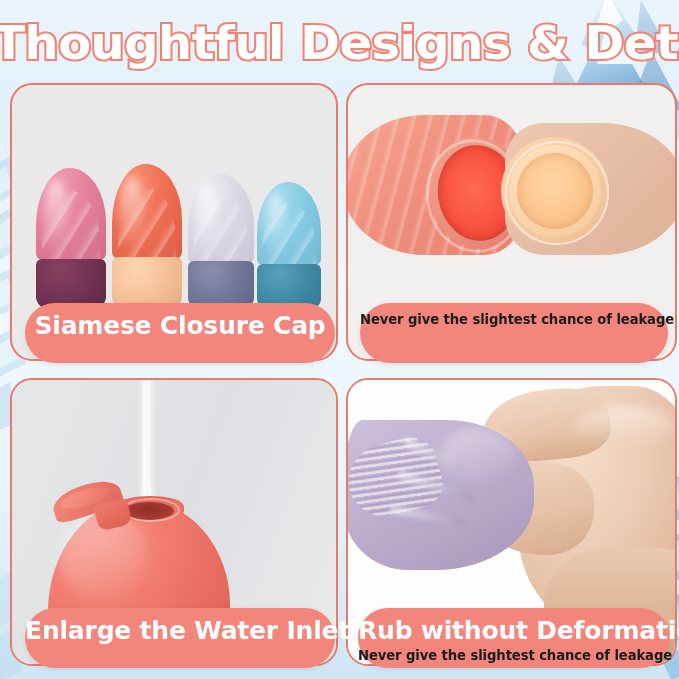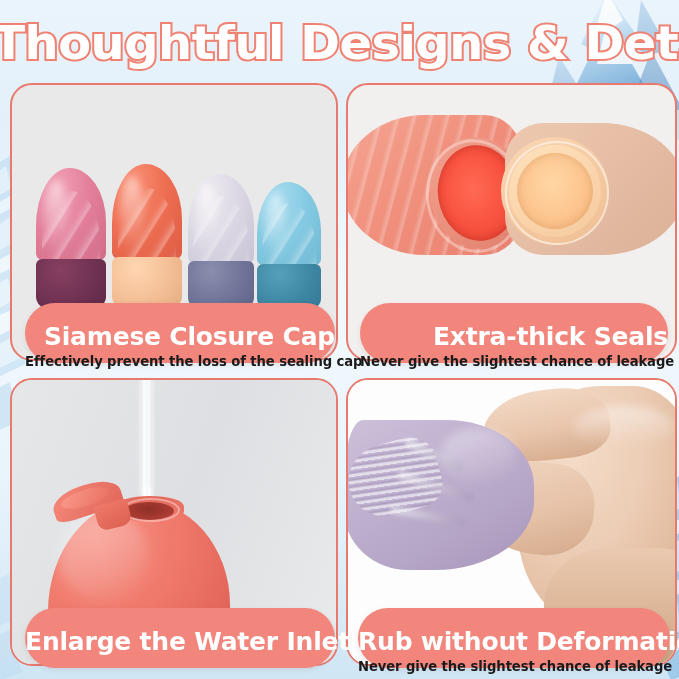--- a/index.html
+++ b/index.html
@@ -49,23 +49,23 @@
   #card1{left:10px;top:83px;width:328px;height:278px;background:#e9e9ea;}
   #card2{left:346px;top:83px;width:331px;height:278px;background:#f2efef;}
   #card3{left:10px;top:378px;width:328px;height:288px;background:#e2e3e5;}
   #card4{left:346px;top:378px;width:331px;height:288px;background:#fdfcfc;}
 
   
   .pill{
     position:absolute;
     background:#f2867c;
     border-radius:34px;
-    text-align:right;
+    text-align:center;
     box-sizing:border-box;
-    padding-top:18px;
+    padding-top:7px;
     box-shadow:0 2px 5px rgba(120,80,80,.13);
   }
   .pill .hl{
     display:block;
     font-family:"DejaVu Sans", sans-serif;
     font-weight:700;
     font-size:25px;
     line-height:31px;
     color:#ffffff;
     white-space:nowrap;
@@ -405,24 +405,22 @@
         <div class="sq-crease" style="left:46px;top:92px;width:76px;height:8px;transform:rotate(10deg);border-radius:6px;"></div>
         <div style="position:absolute;left:96px;top:8px;width:76px;height:54px;
                     background:linear-gradient(160deg,rgba(255,255,255,.40),rgba(255,255,255,0));
                     border-radius:50%;filter:blur(5px);"></div>
       </div>
     </div>
   </div>
 
   <div class="pill" id="pill1">
     <span class="hl">Siamese Closure Cap</span>
-    <span class="sub">Effectively prevent the loss of the sealing cap</span>
   </div>
   <div class="pill" id="pill2">
-    <span class="hl">Extra-thick Seals</span>
     <span class="sub">Never give the slightest chance of leakage</span>
   </div>
   <div class="pill" id="pill3">
     <span class="hl">Enlarge the Water Inlet</span>
   </div>
   <div class="pill" id="pill4">
     <span class="hl">Rub without Deformation</span>
     <span class="sub">Never give the slightest chance of leakage</span>
   </div>
 

